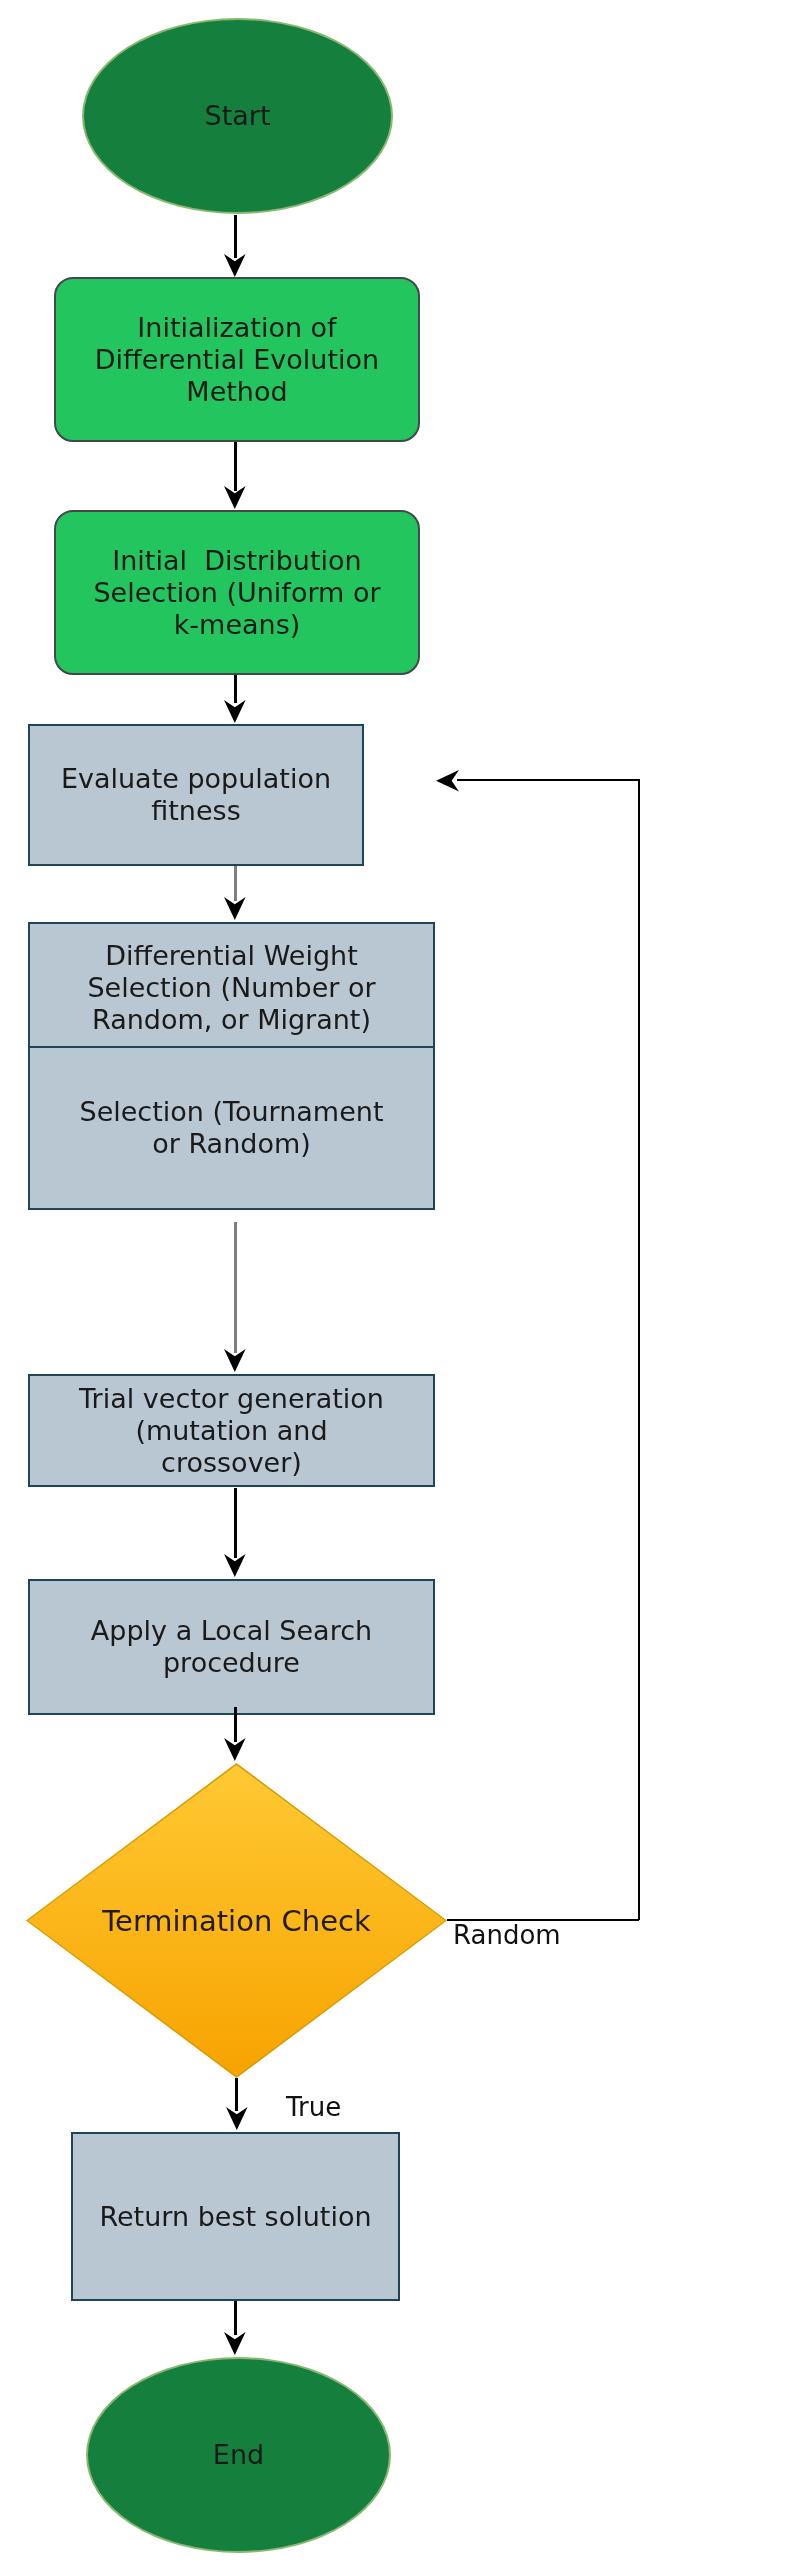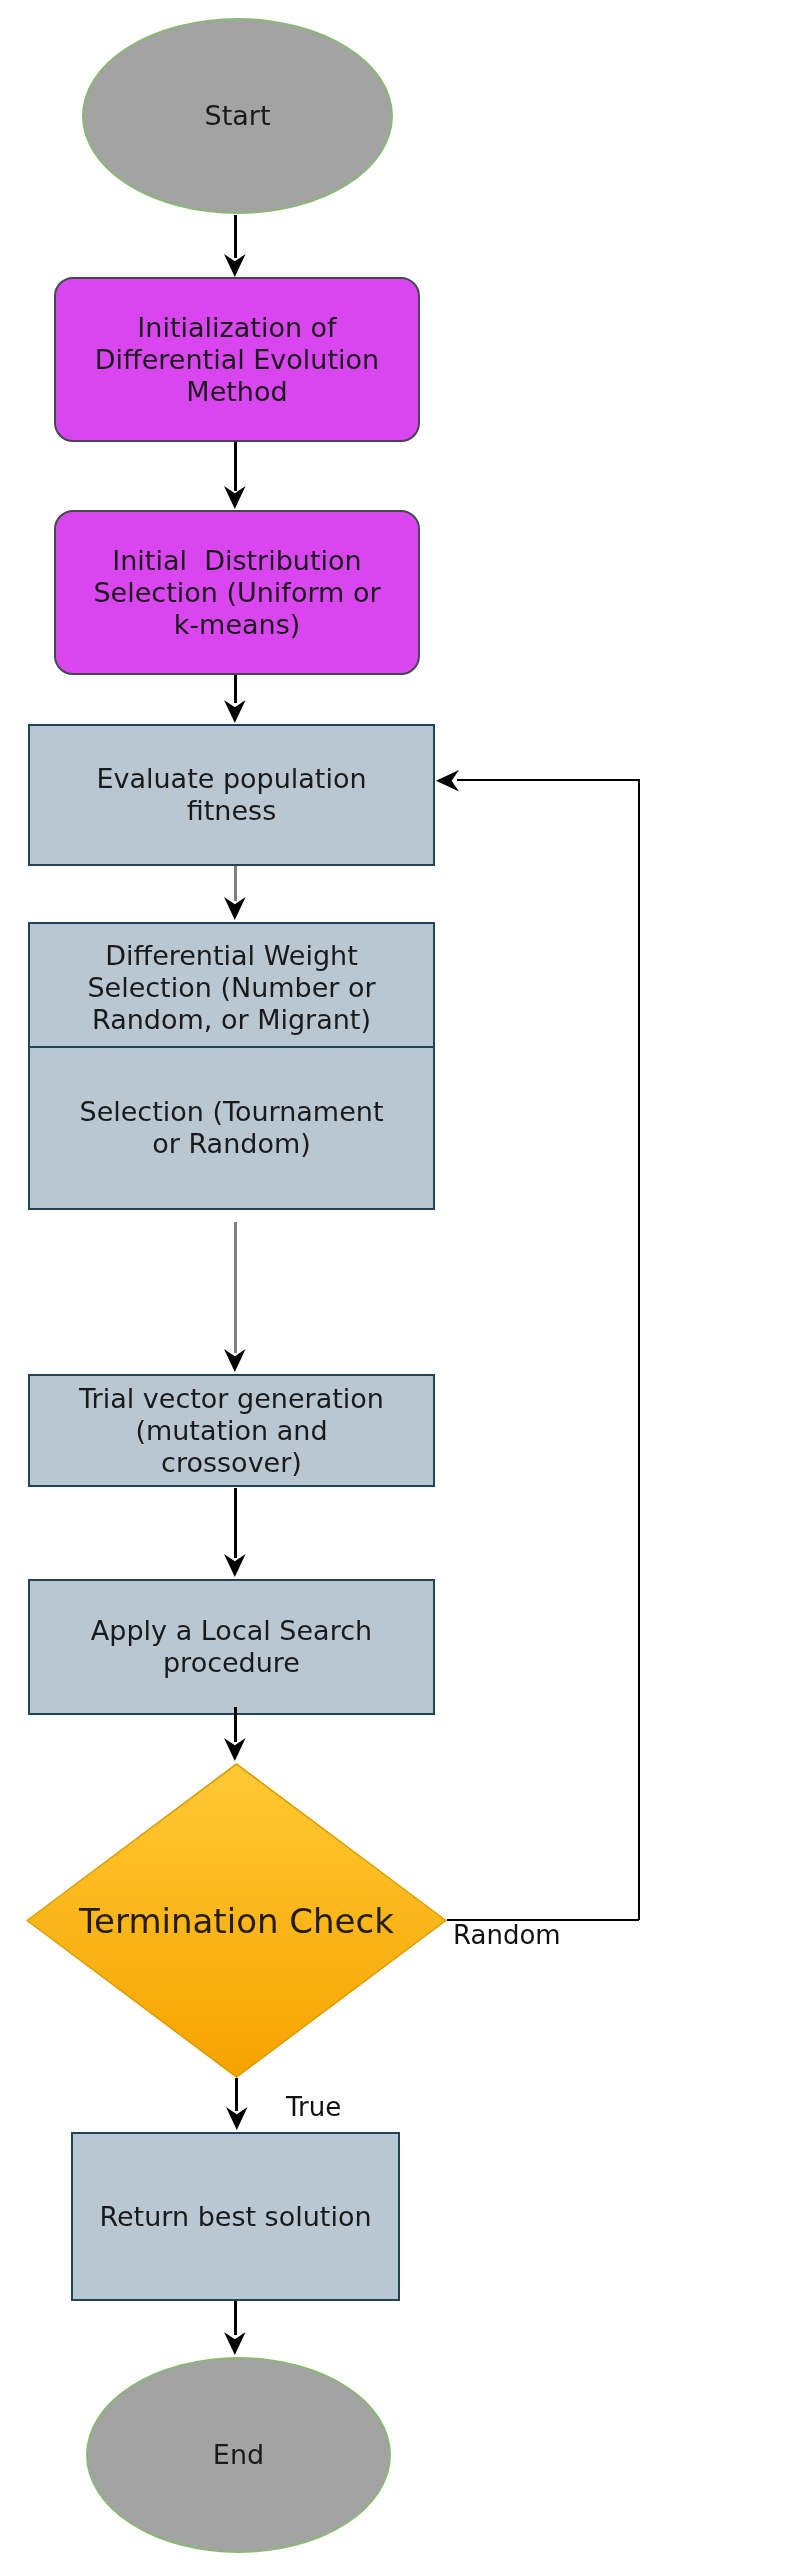--- a/index.html
+++ b/index.html
@@ -17,26 +17,26 @@
     text-align:center;
     font-size:27px;line-height:32px;
     color:#1a1a1a;
     white-space:pre-wrap;
   }
   .proc{
     background:#b9c7d2;
     border:2px solid #1f4558;
   }
   .blue{
-    background:#d946ef;
+    background:#22c55e;
     border:2px solid #43484d;
     border-radius:19px;
   }
   .ellipse{
-    background:#a3a3a3;
+    background:#15803d;
     border:2px solid #8ab873;
     border-radius:50%;
   }
   .stem{position:absolute;width:2.7px;background:#000;}
   .stem.gray{background:#7f7f7f;}
   .head-down{
     position:absolute;width:21.6px;height:23px;background:#000;
     clip-path:polygon(0 0,50% 32%,100% 0,50% 100%);
   }
   .head-left{
@@ -48,32 +48,32 @@
     position:absolute;left:26px;top:1763px;width:421px;height:315px;
     background:#d79b00;
     clip-path:polygon(50% 0,100% 50%,50% 100%,0 50%);
   }
   .diamond-inner{
     position:absolute;inset:2px;
     background:linear-gradient(#ffc933,#f7a300);
     clip-path:polygon(50% 0,100% 50%,50% 100%,0 50%);
     display:flex;align-items:center;justify-content:center;
     text-align:center;
-    font-size:34px;line-height:32px;color:#221c00;
+    font-size:29px;line-height:32px;color:#221c00;
   }
   .edge-label{
     position:absolute;
     font-size:26px;line-height:30px;color:#111;
   }
 
   
   #start    {left:82px;top:18px;  width:311px;height:196px;}
   #n-init   {left:54px; top:277px; width:366px;height:165px;}
   #n-dist   {left:54px; top:510px; width:366px;height:165px;}
-  #n-eval   {left:28px; top:724px;width:407px;height:142px;}
+  #n-eval   {left:28px; top:724px;width:336px;height:142px;}
   #n-weight {left:28px; top:922px;width:407px;height:132px;text-align:center;}
   #n-sel    {left:28px; top:1046px;width:407px;height:164px;}
   #n-trial  {left:28px; top:1374px;width:407px;height:113px;}
   #n-local  {left:28px; top:1579px;width:407px;height:136px;align-items:center;}
   #n-return {left:71px;top:2132px;width:329px;height:169px;}
   #end      {left:86px;top:2357px;width:305px;height:196px;}
 
   
   #a1s{left:234px;top:215px; height:43px;}  #a1h{left:224px;top:254px;}
   #a2s{left:234px;top:442px; height:49px;}  #a2h{left:224px;top:486px;}

